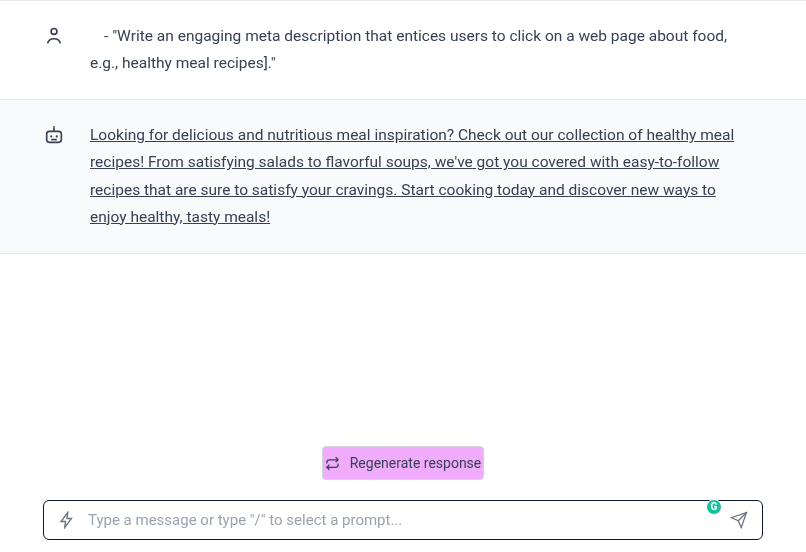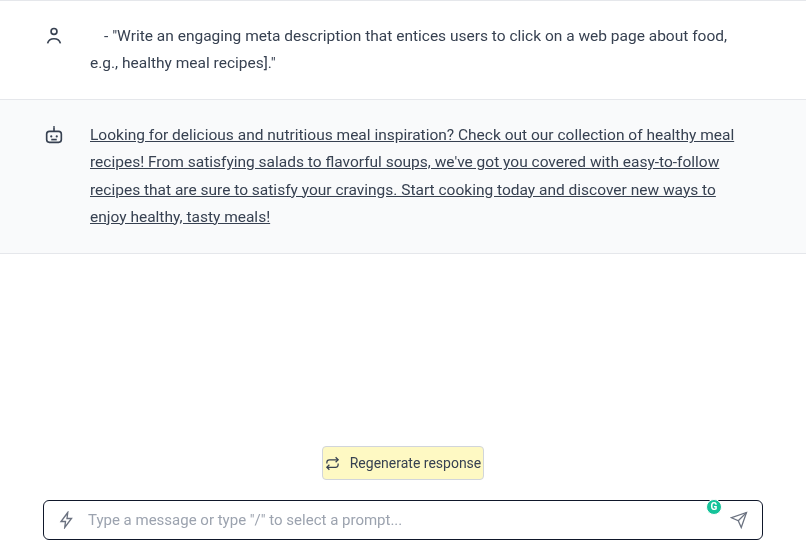--- a/index.html
+++ b/index.html
@@ -62,21 +62,21 @@
       padding-bottom: 12px;
       display: flex;
       flex-direction: column;
       align-items: center;
     }
     .regen-btn {
       display: inline-flex;
       align-items: center;
       gap: 10px;
       border: 1px solid #d1d5db;
-      background: #fef9c3;
+      background: #f0abfc;
       color: #374151;
       font-size: 14px;
       padding: 8px 2px;
       border-radius: 4px;
       cursor: pointer;
       font-family: inherit;
       margin-bottom: 20px;
     }
     .regen-btn svg {
       width: 15px;

